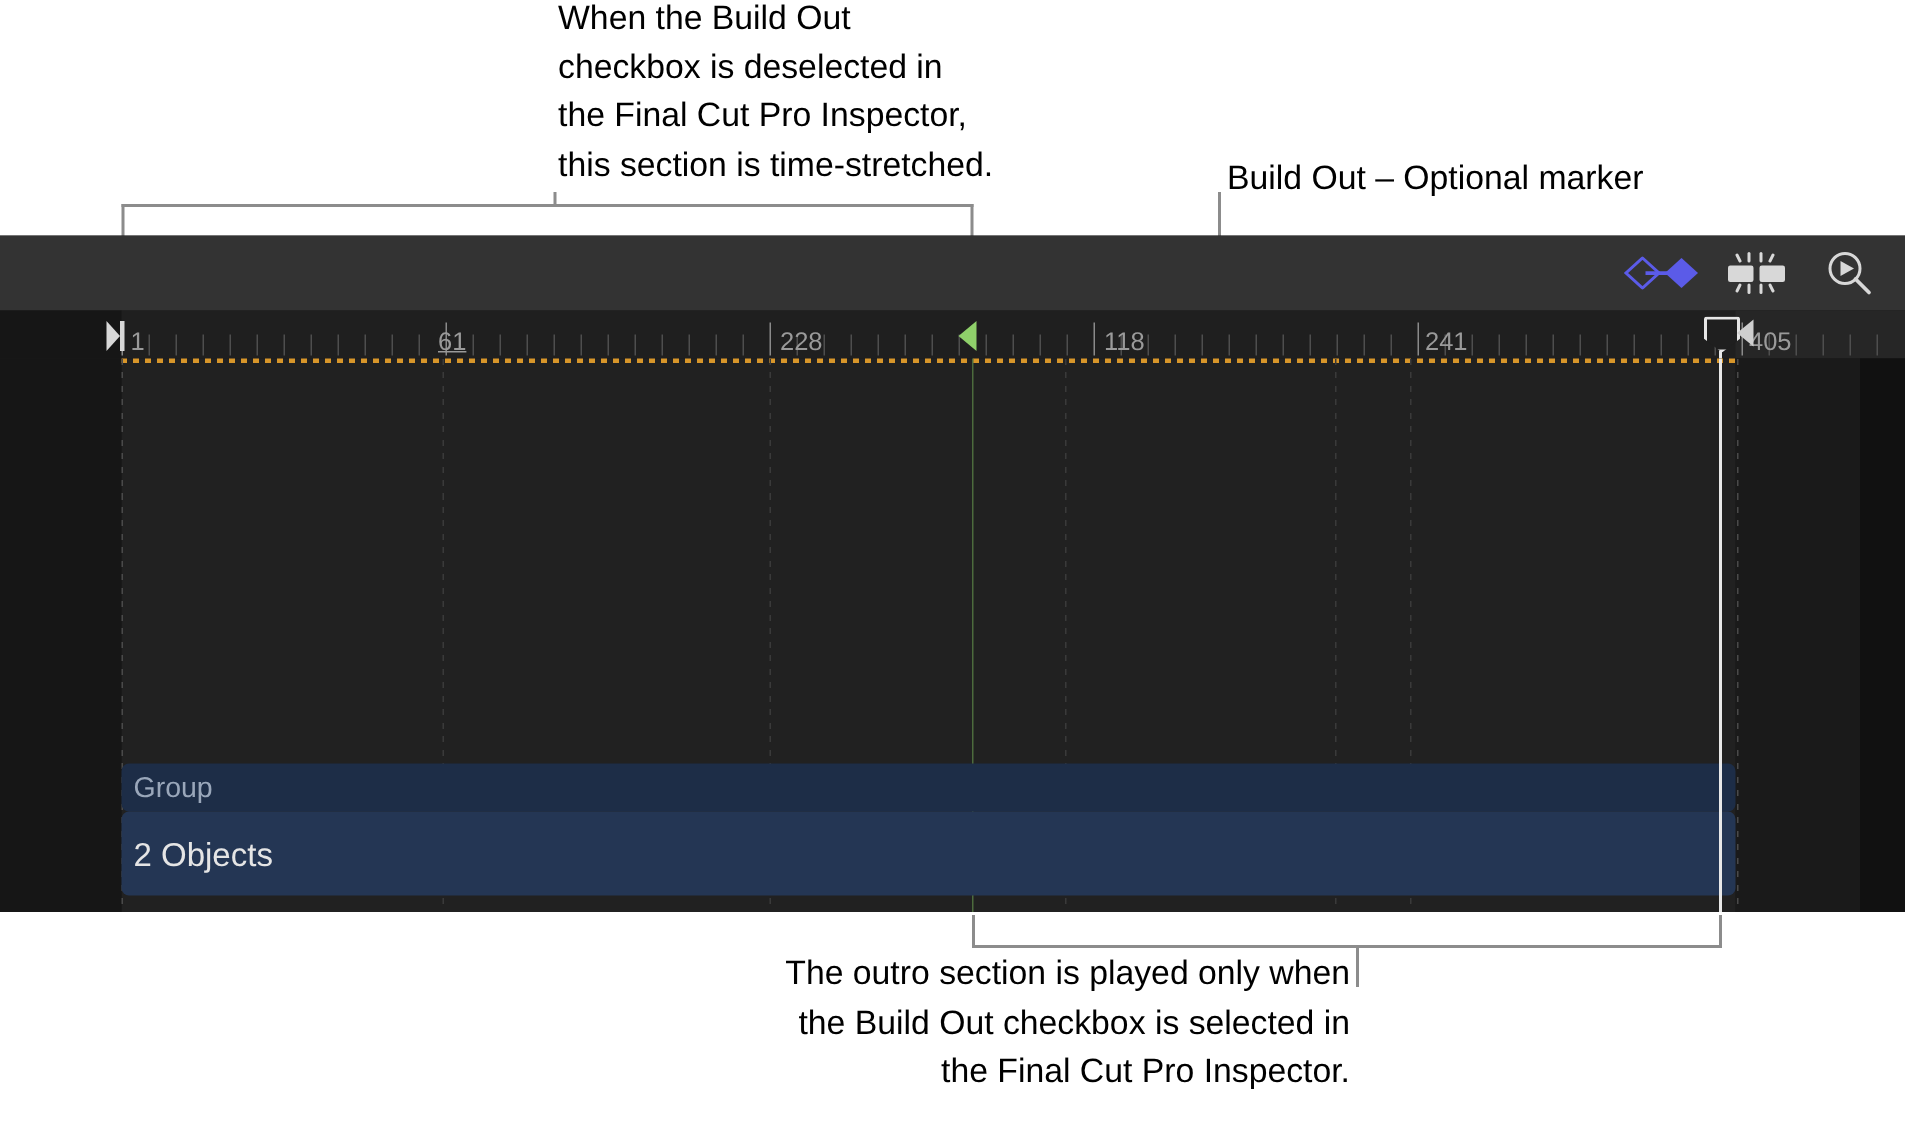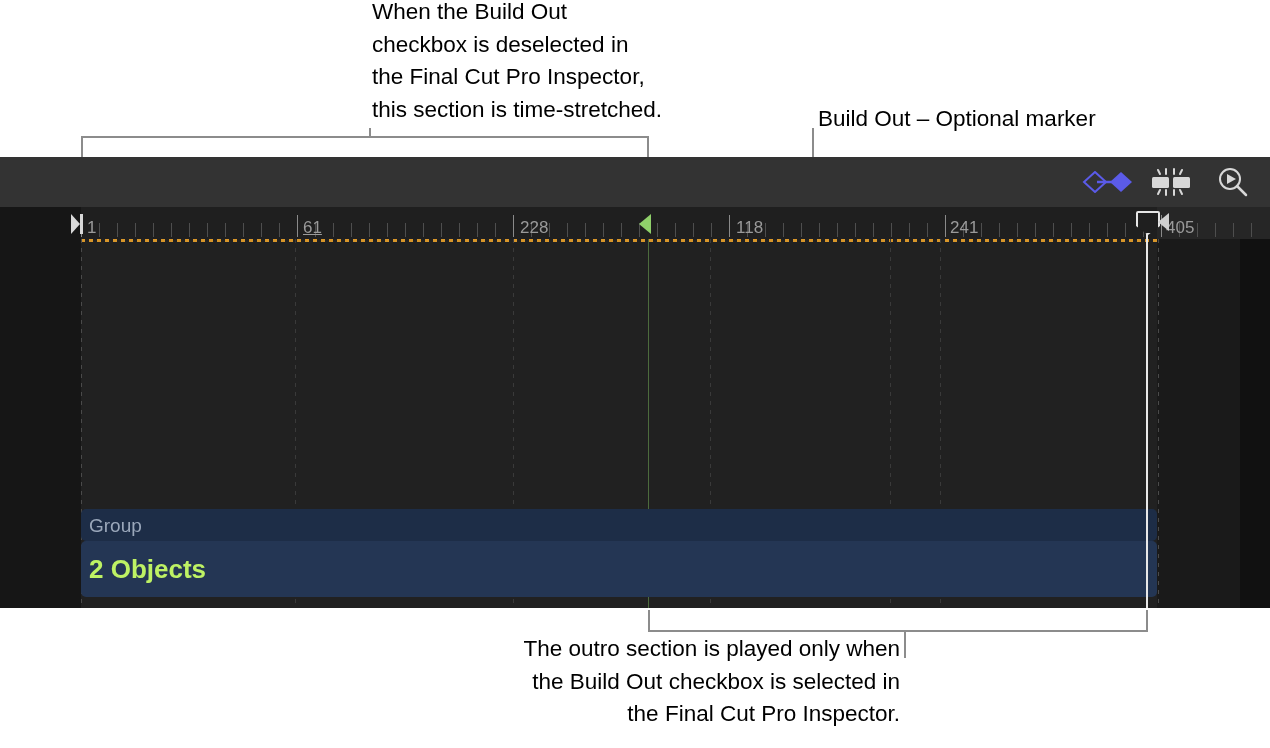--- a/index.html
+++ b/index.html
@@ -97,21 +97,21 @@
   .bar-row{position:absolute;left:81px;width:1076px;margin-top:35px;}
   .clip{position:absolute;left:0;top:0;width:1076px;height:100%;border-radius:5px;}
   .clip-label{position:absolute;color:#a9b6c9;font-size:19px;line-height:19px;white-space:nowrap;}
 
   #row-group{top:235px;height:32px;}
   #row-group .clip{background:#1d2d47;}
   #row-group .clip-label{left:8px;top:7px;color:#9aa7ba;}
 
   #row-objects{top:267px;height:56px;}
   #row-objects .clip{background:#243654;}
-  #row-objects .clip-label{left:8px;top:19px;color:#bef264;font-weight:bold;font-size:26px;}
+  #row-objects .clip-label{left:8px;top:19px;color:#e5e5e5;font-weight:normal;font-size:22px;}
 
   #row-titletext{top:347px;height:52px;}
   #row-titletext .clip{background:#2b3c5c;}
   #row-titletext .clip-label{left:57px;top:16px;}
 </style>
 </head>
 <body>
 
 <div class="callout" id="callout-top-left">When the Build Out
 checkbox is deselected in
@@ -237,21 +237,21 @@
         <div class="tick" style="left: 1143px;"></div>
         <div class="tick major" style="left: 1161px;"></div>
         <div class="tick" style="left: 1179px;"></div>
         <div class="tick" style="left: 1197px;"></div>
         <div class="tick" style="left: 1215px;"></div>
         <div class="tick" style="left: 1233px;"></div>
         <div class="tick" style="left: 1251px;"></div>
       </div>
     <div id="labels-holder">
         <div class="ruler-label" style="left: 87px;">1</div>
-        <div class="ruler-label" style="left: 303px; text-decoration: underline;">61</div>
+        <div class="ruler-label" style="left: 292px; text-decoration: underline;">61</div>
         <div class="ruler-label" style="left: 520px;">228</div>
         <div class="ruler-label" style="left: 736px;">118</div>
         <div class="ruler-label" style="left: 950px;">241</div>
         <div class="ruler-label" style="left: 1166px;">405</div>
       </div>
 
     <div id="inpoint-marker">
       <div class="tri"></div>
         <div class="bar"></div>
     </div>

